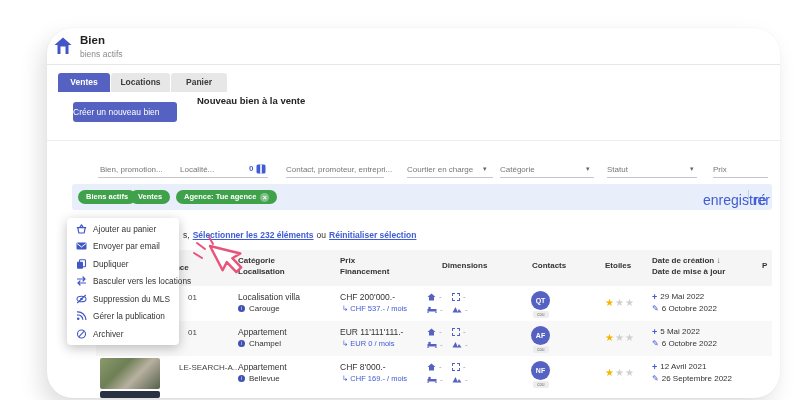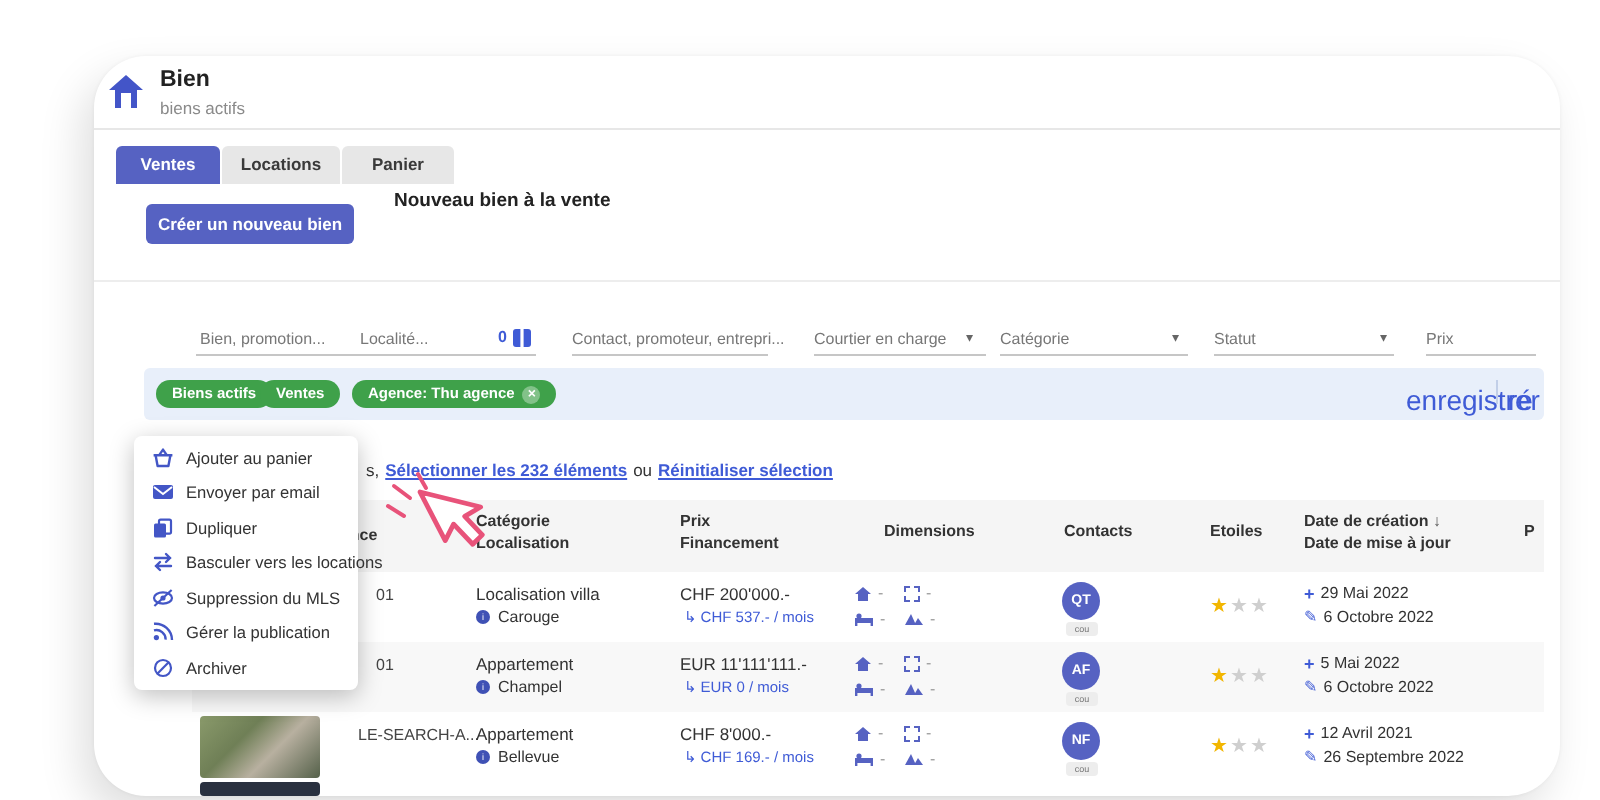--- a/index.html
+++ b/index.html
@@ -6,21 +6,21 @@
   body{width:800px;height:400px;background:#fff;font-family:"Liberation Sans",sans-serif;position:relative;overflow:hidden;-webkit-font-smoothing:antialiased}
   .abs{position:absolute}
   .card{left:47px;top:28px;width:733px;height:370px;background:#fff;border-radius:26px;box-shadow:-6px 10px 22px rgba(0,0,0,.13),0 0 2px rgba(0,0,0,.05);z-index:1}
   .z2{z-index:2}
   .divider{height:1px;background:#e7e7e7}
   .title{font-size:11.5px;font-weight:bold;color:#222}
   .subtitle{font-size:8.5px;color:#8a8a8a}
   .tab{height:19px;line-height:19px;text-align:center;font-size:8.5px;font-weight:bold;border-radius:3px 3px 0 0;cursor:pointer}
   .tab.inactive{background:#e7e7e7;color:#3a3a3a}
   .tab.active{background:#5662c2;color:#fff}
-  .btn{background:#5662c2;color:#fff;font-size:8.5px;font-weight:bold;border:none;border-radius:3px;height:20px;line-height:20px;text-align:center;cursor:pointer}
+  .btn{background:#5662c2;color:#fff;font-size:8.5px;font-weight:normal;border:none;border-radius:3px;height:20px;line-height:20px;cursor:pointer}
   .hint{font-size:9.5px;font-weight:bold;color:#222}
   .flabel{font-size:8px;color:#777;white-space:nowrap}
   .fline{height:1px;background:#c6c6c6}
   .chev{font-size:7px;color:#666}
   .bluebar{background:#e8effa;border-radius:3px}
   .chip{height:14px;line-height:14px;border-radius:8px;background:#3fa14a;color:#fff;font-size:7.5px;font-weight:bold;padding:0 8px;display:inline-flex;align-items:center;gap:4px;white-space:nowrap}
   .chipx{width:9px;height:9px;border-radius:50%;background:rgba(255,255,255,.35);color:#fff;font-size:7px;line-height:9px;text-align:center;display:inline-block}
   .blink{font-size:14px;color:#3f5bd6;white-space:nowrap;cursor:pointer}
   .sel-row{font-size:8.5px;color:#333;display:flex;gap:3px;align-items:baseline;white-space:nowrap}
   .sel-link{color:#3f5bd6;font-weight:bold;text-decoration:underline;cursor:pointer}
@@ -101,21 +101,21 @@
   <div class="abs fline" style="left:713px;top:177px;width:55px"></div>
 
   <div class="abs bluebar" style="left:72px;top:184px;width:700px;height:26px"></div>
   <div class="abs chip" style="left:78px;top:190px">
       <span>Biens actifs</span>
     </div>
   <div class="abs chip" style="left:130px;top:190px">
       <span>Ventes</span>
     </div>
   <div class="abs chip" style="left:176px;top:190px">
-    <span>Agence: Thu agence</span>
+    <span>Agence: Tue agence</span>
     <span class="chipx">×</span>
   </div>
   <div class="abs blink" style="left:703px;top:192px">enregistrer</div>
   <div class="abs" style="left:748px;top:190px;width:1px;height:12px;background:#c2cfe8"></div>
   <div class="abs blink" style="left:754px;top:192px">ré</div>
 
   <div class="abs sel-row" style="left:183px;top:230px">
     <span>s,</span>
     <span class="sel-link">Sélectionner les 232 éléments</span>
     <span>ou</span>

